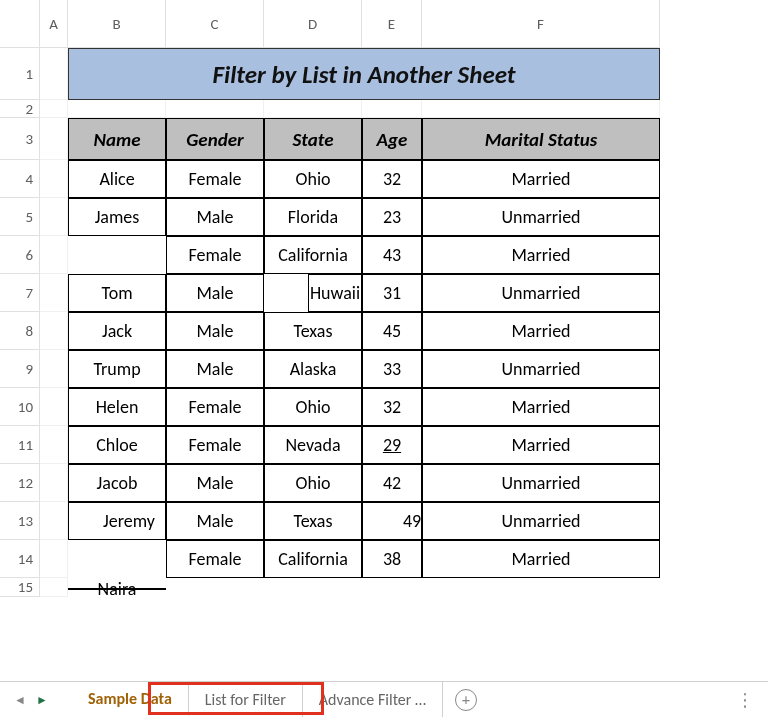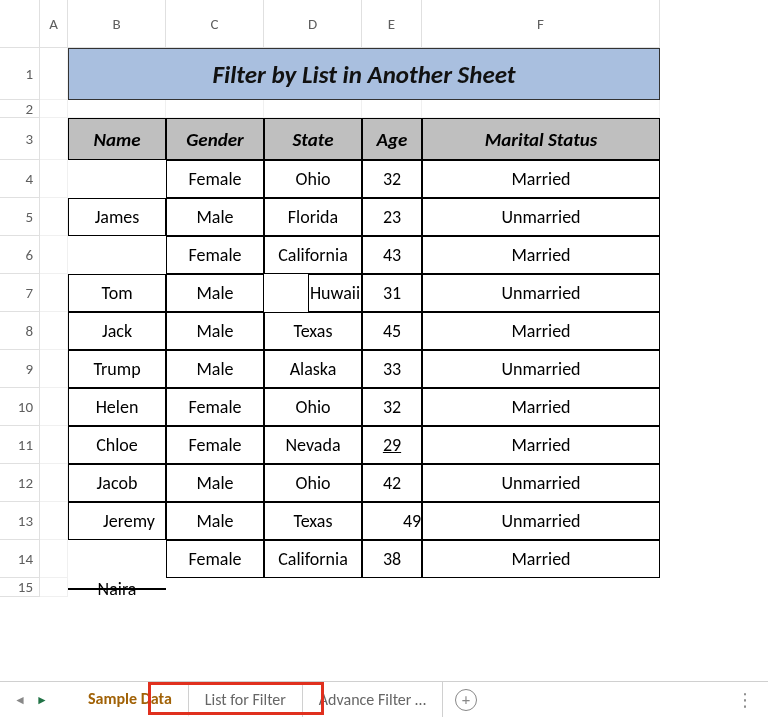--- a/index.html
+++ b/index.html
@@ -170,20 +170,21 @@
   <div class="cell" style="grid-column:5;grid-row:4"></div>
   <div class="cell" style="grid-column:6;grid-row:4"></div>
   <div class="cell" style="grid-column:7;grid-row:4"></div>
 
   <div class="hdr" style="grid-column:3;grid-row:5">Name</div>
   <div class="hdr" style="grid-column:4;grid-row:5">Gender</div>
   <div class="hdr" style="grid-column:5;grid-row:5">State</div>
   <div class="hdr" style="grid-column:7;grid-row:5">Marital Status</div>
   <div class="hdr" style="grid-column:6;grid-row:5">Age</div>
 
+<div class="dcell" style="grid-area: 6 / 3;">Alice</div>
     <div class="dcell" style="grid-area: 6 / 4;">Female</div>
     <div class="dcell" style="grid-area: 6 / 5;">Ohio</div>
     <div class="dcell" style="grid-area: 6 / 6;">32</div>
     <div class="dcell" style="grid-area: 6 / 7;">Married</div>
     <div class="dcell" style="grid-area: 7 / 3;">James</div>
     <div class="dcell" style="grid-area: 7 / 4;">Male</div>
     <div class="dcell" style="grid-area: 7 / 5;">Florida</div>
     <div class="dcell" style="grid-area: 7 / 6;">23</div>
     <div class="dcell" style="grid-area: 7 / 7;">Unmarried</div>
     <div class="dcell" style="grid-area: 8 / 4;">Female</div>

